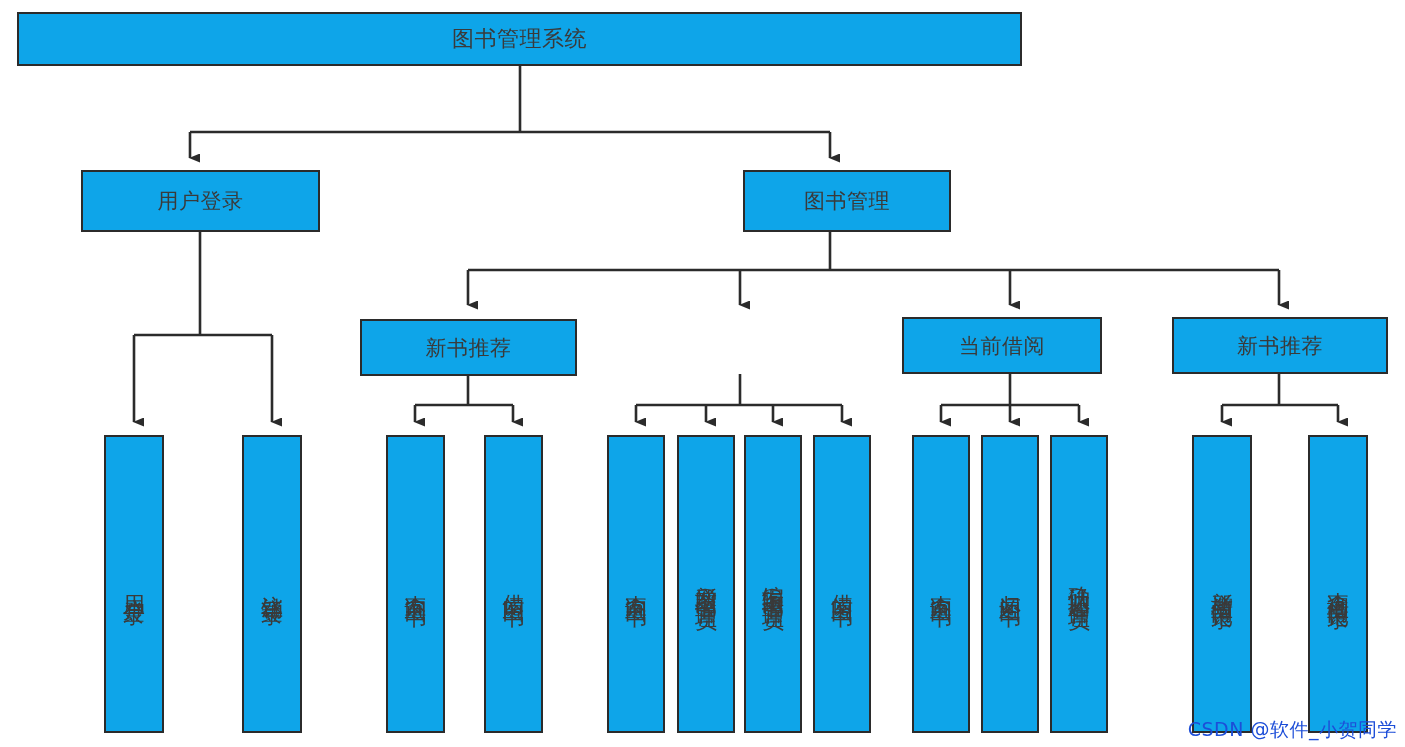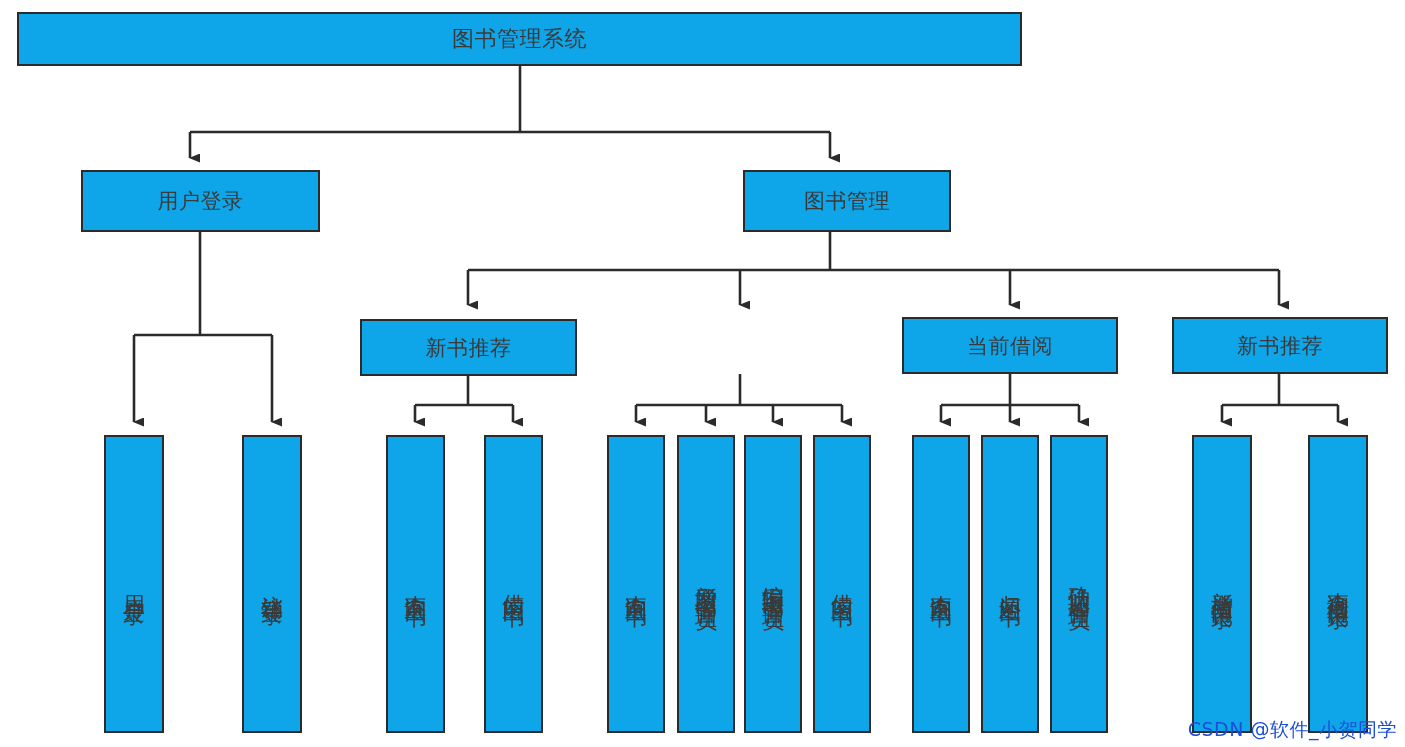--- a/index.html
+++ b/index.html
@@ -127,21 +127,21 @@
   <div class="node node-h" style="left:81px; top:170px; width:239px; height:62px;">
     <span>用户登录</span>
   </div>
   <div class="node node-h" style="left:712px; top:170px; width:208px; height:62px;margin-left:31px;">
     <span>图书管理</span>
   </div>
 
   <div class="node node-h" style="left:360px; top:319px; width:217px; height:57px;">
     <span>新书推荐</span>
   </div>
-  <div class="node node-h" style="left:902px; top:317px; width:216px; height:57px;">
+  <div class="node node-h" style="left:902px; top:317px; width:200px; height:57px;">
     <span>当前借阅</span>
   </div>
   <div class="node node-h" style="left:1172px; top:317px; width:216px; height:57px;">
     <span>新书推荐</span>
   </div>
 
   <div class="node leaf" style="left:104px; top:435px; width:60px; height:298px;">
     <span class="vtext">用户登录</span>
   </div>
   <div class="node leaf" style="left:242px; top:435px; width:60px; height:298px;">

